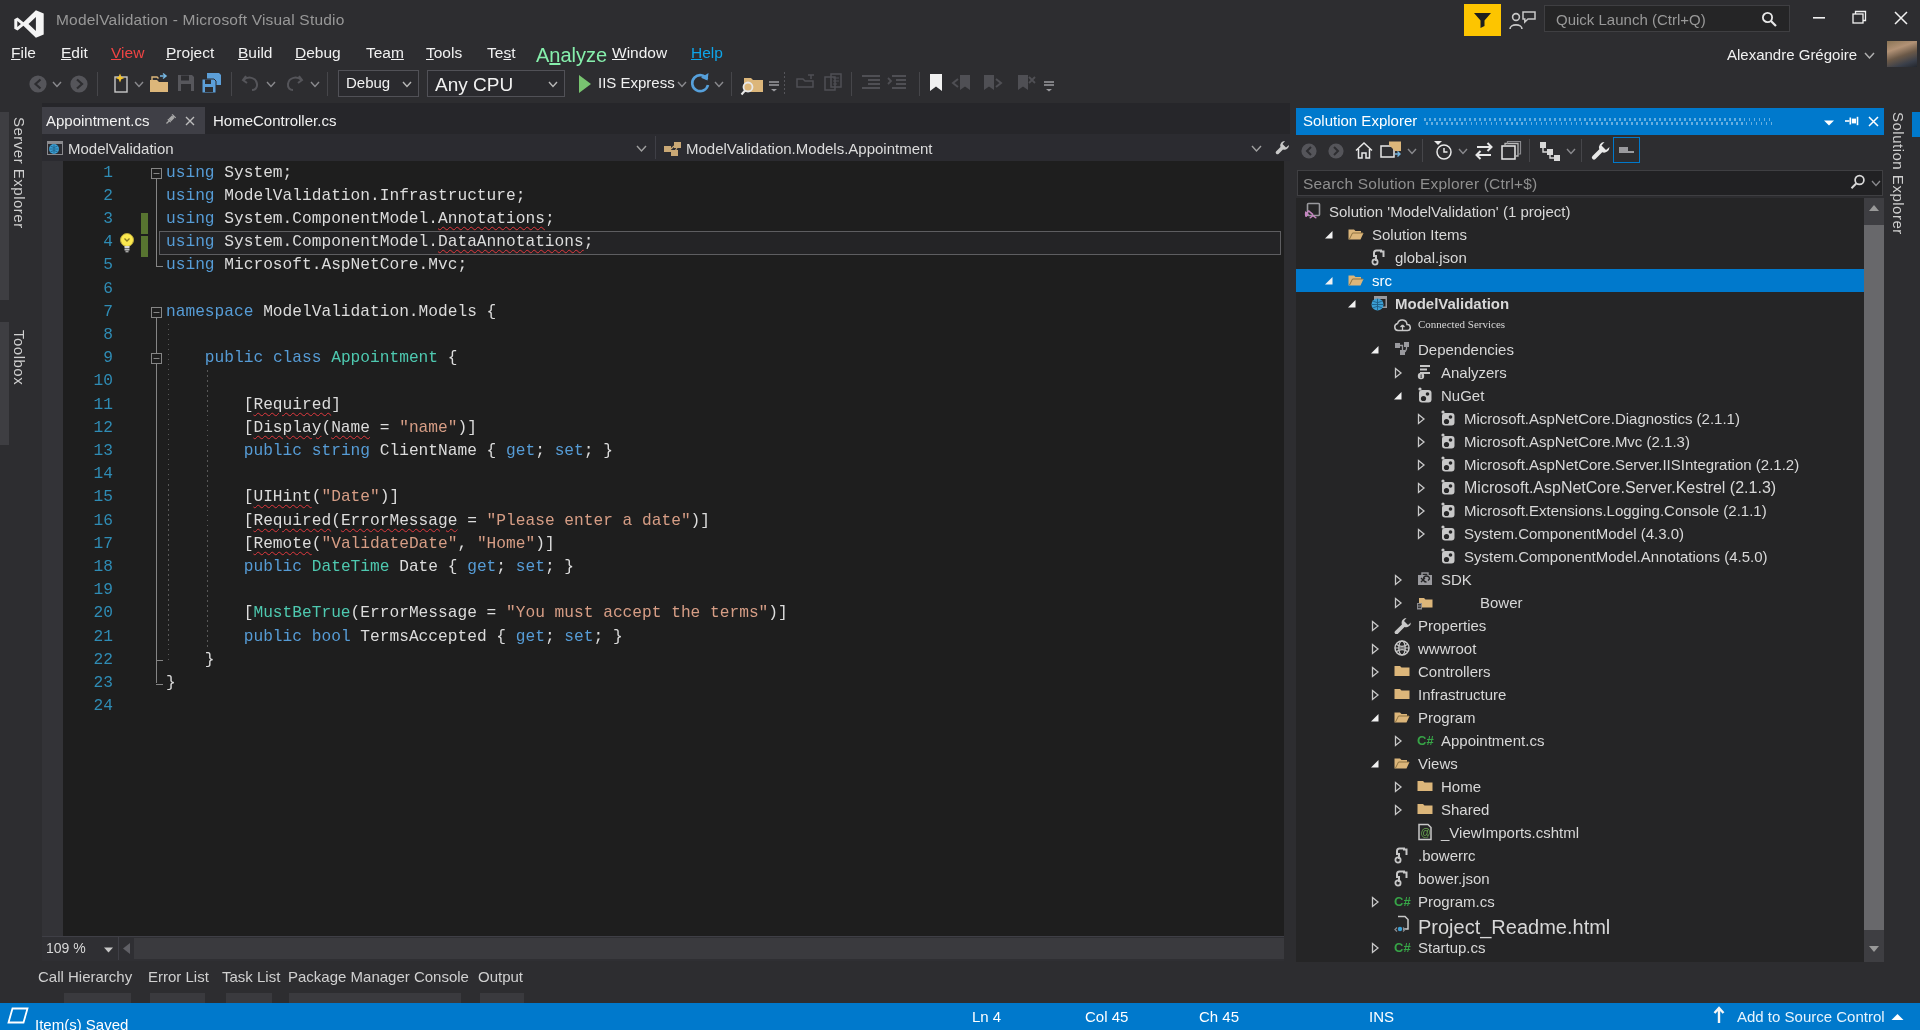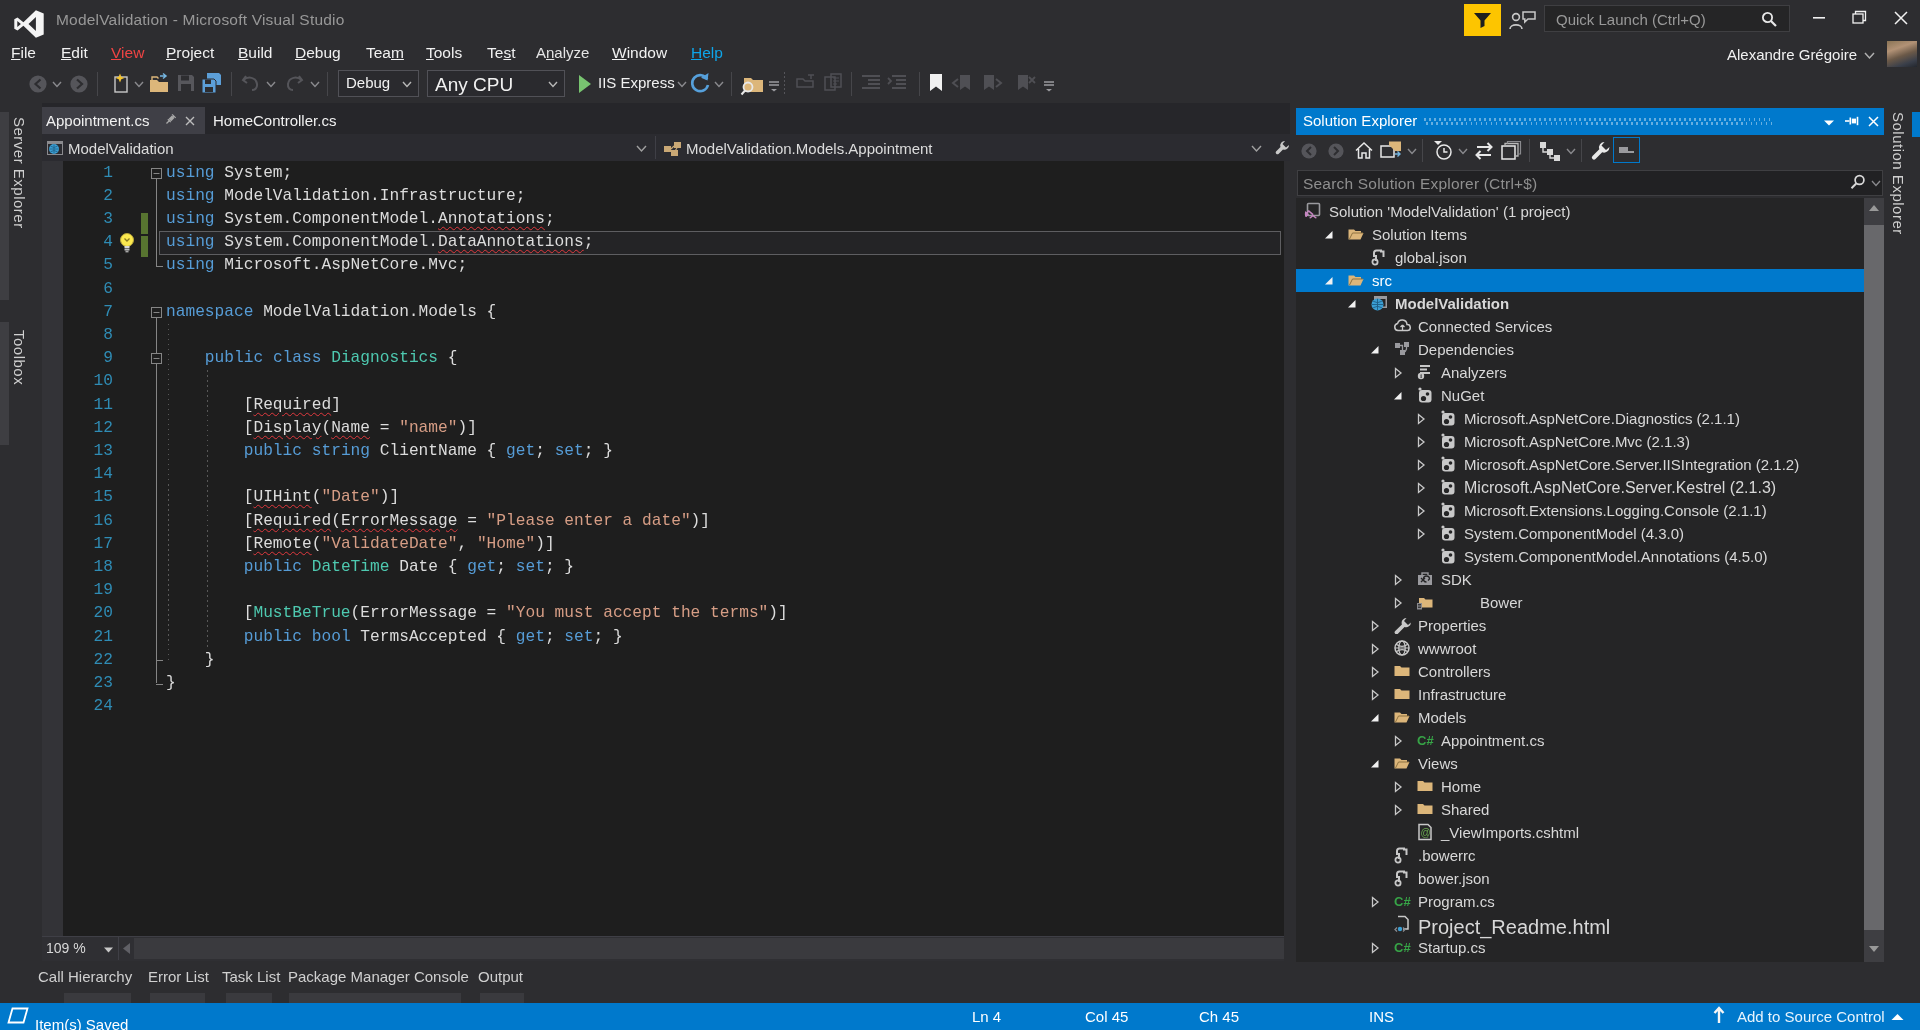--- a/index.html
+++ b/index.html
@@ -40,21 +40,21 @@
   </svg>
 <div class="abs" style="left:11px;top:44px;white-space:pre;font-size:15.5px;color:#f1f1f1;"><span style="text-decoration:underline">F</span>ile</div>
 <div class="abs" style="left:61px;top:44px;white-space:pre;font-size:15.5px;color:#f1f1f1;"><span style="text-decoration:underline">E</span>dit</div>
 <div class="abs" style="left:111px;top:44px;white-space:pre;font-size:15.5px;color:#ef4444;"><span style="text-decoration:underline">V</span>iew</div>
 <div class="abs" style="left:166px;top:44px;white-space:pre;font-size:15.5px;color:#f1f1f1;"><span style="text-decoration:underline">P</span>roject</div>
 <div class="abs" style="left:238px;top:44px;white-space:pre;font-size:15.5px;color:#f1f1f1;"><span style="text-decoration:underline">B</span>uild</div>
 <div class="abs" style="left:295px;top:44px;white-space:pre;font-size:15.5px;color:#f1f1f1;"><span style="text-decoration:underline">D</span>ebug</div>
 <div class="abs" style="left:366px;top:44px;white-space:pre;font-size:15.5px;color:#f1f1f1;">Tea<span style="text-decoration:underline">m</span></div>
 <div class="abs" style="left:426px;top:44px;white-space:pre;font-size:15.5px;color:#f1f1f1;"><span style="text-decoration:underline">T</span>ools</div>
 <div class="abs" style="left:487px;top:44px;white-space:pre;font-size:15.5px;color:#f1f1f1;">Te<span style="text-decoration:underline">s</span>t</div>
-<div class="abs" style="left:536px;top:44px;white-space:pre;font-size:15px;color:#e5e5e5;">A<span style="text-decoration:underline">n</span>alyze</div>
+<div class="abs" style="left:536px;top:44px;white-space:pre;font-size:20px;color:#86efac;">A<span style="text-decoration:underline">n</span>alyze</div>
 <div class="abs" style="left:612px;top:44px;white-space:pre;font-size:15.5px;color:#f1f1f1;"><span style="text-decoration:underline">W</span>indow</div>
 <div class="abs" style="left:691px;top:44px;white-space:pre;font-size:15.5px;color:#0ea5e9;"><span style="text-decoration:underline">H</span>elp</div>
 <div class="abs" style="left:1727px;top:46px;white-space:pre;font-size:15px;color:#f1f1f1;">Alexandre Grégoire</div>
 <svg class="abs" style="left:1864px;top:52px" width="12" height="8">
     <path d="M1 1 L5.5 6 L10 1" fill="none" stroke="#b0b0b0" stroke-width="1.5"></path>
   </svg>
 <div class="abs" style="left:1887px;top:41px;width:30px;height:26px;background:linear-gradient(160deg,#8a7455 0%,#b29276 30%,#6b5948 55%,#3a3f4a 80%,#23272e 100%);"></div>
 <svg class="abs" style="left:28px;top:74px" width="20" height="20" viewBox="0 0 20 20">
     <circle cx="10" cy="10" r="8.6" fill="#55555a"></circle>
     <path d="M12.5 5.5 L7.5 10 L12.5 14.5" fill="none" stroke="#2d2d30" stroke-width="2.2"></path>
@@ -246,21 +246,21 @@
 24
 </pre>
 <pre class="abs mono" style="left:166px;top:161.5px;font-size:16.2px;line-height:23.2px;color:#dcdcdc;"><span style="color:#569cd6">using</span> System;
 <span style="color:#569cd6">using</span> ModelValidation.Infrastructure;
 <span style="color:#569cd6">using</span> System.ComponentModel.<span style="text-decoration:underline wavy #e0393e 1px;text-underline-offset:3px;">Annotations</span>;
 <span style="color:#569cd6">using</span> System.ComponentModel.<span style="text-decoration:underline wavy #e0393e 1px;text-underline-offset:3px;">DataAnnotations</span>;
 <span style="color:#569cd6">using</span> Microsoft.AspNetCore.Mvc;
 
 <span style="color:#569cd6">namespace</span> ModelValidation.Models {
 
-    <span style="color:#569cd6">public</span> <span style="color:#569cd6">class</span> <span style="color:#4ec9b0">Diagnostics</span> {
+    <span style="color:#569cd6">public</span> <span style="color:#569cd6">class</span> <span style="color:#4ec9b0">Appointment</span> {
 
         [<span style="text-decoration:underline wavy #e0393e 1px;text-underline-offset:3px;">Required</span>]
         [<span style="text-decoration:underline wavy #e0393e 1px;text-underline-offset:3px;">Display</span>(<span style="text-decoration:underline wavy #e0393e 1px;text-underline-offset:3px;">Name</span> = <span style="color:#d69d85">"name"</span>)]
         <span style="color:#569cd6">public</span> <span style="color:#569cd6">string</span> ClientName { <span style="color:#569cd6">get</span>; <span style="color:#569cd6">set</span>; }
 
         [<span style="text-decoration:underline wavy #e0393e 1px;text-underline-offset:3px;">UIHint</span>(<span style="color:#d69d85">"Date"</span>)]
         [<span style="text-decoration:underline wavy #e0393e 1px;text-underline-offset:3px;">Required</span>(<span style="text-decoration:underline wavy #e0393e 1px;text-underline-offset:3px;">ErrorMessage</span> = <span style="color:#d69d85">"Please enter a date"</span>)]
         [<span style="text-decoration:underline wavy #e0393e 1px;text-underline-offset:3px;">Remote</span>(<span style="color:#d69d85">"ValidateDate"</span>, <span style="color:#d69d85">"Home"</span>)]
         <span style="color:#569cd6">public</span> <span style="color:#4ec9b0">DateTime</span> Date { <span style="color:#569cd6">get</span>; <span style="color:#569cd6">set</span>; }
 
@@ -452,21 +452,21 @@
     <rect x="4" y="2" width="13" height="12" fill="#9a9a9e"></rect>
     <rect x="5.5" y="5" width="10" height="7.5" fill="#252526"></rect>
     <circle cx="7.5" cy="10.5" r="6" fill="#3b9fd4"></circle>
     <path d="M1.8 10.5 h11.4 M7.5 4.8 v11.4 M3.2 7.3 a8 8 0 0 0 8.6 0 M3.2 13.7 a8 8 0 0 1 8.6 0" stroke="#1e5f86" stroke-width="0.9" fill="none"></path>
   </svg>
 <div class="abs" style="left:1395px;top:295px;font-size:15px;color:#d8d8d8;font-weight:bold;white-space:pre;">ModelValidation</div>
 <svg class="abs" style="left:1393px;top:317px" width="18" height="18" viewBox="0 0 18 18">
     <path d="M5 13.5 a3.6 3.6 0 0 1 -0.4 -7.1 A4.8 4.8 0 0 1 14 7.5 a3 3 0 0 1 0.5 6 Z" fill="none" stroke="#c8c8c8" stroke-width="1.5"></path>
     <path d="M9.5 8 L9.5 13 M9.5 8 L7.5 10 M9.5 8 L11.5 10" stroke="#c8c8c8" stroke-width="1.3" fill="none"></path>
   </svg>
-<div class="abs" style="left:1418px;top:318px;font-size:15px;color:#d8d8d8;white-space:pre;">Connected Services</div>
+<div class="abs" style="left:1418px;top:318px;font-size:11px;color:#d8d8d8;white-space:pre;font-family:Liberation Serif, serif;">Connected Services</div>
 <svg class="abs" style="left:1368px;top:343px" width="14" height="14">
     <path d="M10.5 3 L10.5 10.5 L3 10.5 Z" fill="#f1f1f1"></path>
   </svg>
 <svg class="abs" style="left:1393px;top:340px" width="18" height="18" viewBox="0 0 18 18">
     <rect x="2" y="3" width="5" height="5" fill="#9a9a9e"></rect>
     <rect x="11" y="2" width="5" height="5" fill="#9a9a9e"></rect>
     <rect x="7" y="10" width="5" height="5" fill="#9a9a9e"></rect>
     <path d="M7 5.5 L9.5 5.5 L9.5 10 M13.5 7 L13.5 9 L12 12" stroke="#9a9a9e" stroke-width="1.3" fill="none"></path>
   </svg>
 <div class="abs" style="left:1418px;top:341px;font-size:15px;color:#d8d8d8;white-space:pre;">Dependencies</div>
@@ -604,21 +604,21 @@
     <path d="M1.5 14 L1.5 4 L7 4 L8.5 5.5 L16.5 5.5 L16.5 14 Z" fill="#dcb67a"></path>
   </svg>
 <div class="abs" style="left:1418px;top:686px;font-size:15px;color:#d8d8d8;white-space:pre;">Infrastructure</div>
 <svg class="abs" style="left:1368px;top:711px" width="14" height="14">
     <path d="M10.5 3 L10.5 10.5 L3 10.5 Z" fill="#f1f1f1"></path>
   </svg>
 <svg class="abs" style="left:1393px;top:708px" width="18" height="18" viewBox="0 0 18 18">
     <path d="M1.5 14.5 L1.5 4.5 L7 4.5 L8.5 6 L14 6 L14 8 L16.5 8 L13.5 14.5 Z" fill="#dcb67a"></path>
     <path d="M2.5 14 L5.5 8 L16 8" fill="none" stroke="#8f7340" stroke-width="1"></path>
   </svg>
-<div class="abs" style="left:1418px;top:709px;font-size:15px;color:#d8d8d8;white-space:pre;">Models</div>
+<div class="abs" style="left:1418px;top:709px;font-size:15px;color:#d8d8d8;white-space:pre;">Program</div>
 <svg class="abs" style="left:1391px;top:734px" width="14" height="14">
     <path d="M4.5 2.5 L10 7 L4.5 11.5 Z" fill="none" stroke="#c8c8c8" stroke-width="1.3"></path>
   </svg>
 <svg class="abs" style="left:1416px;top:731px" width="18" height="18" viewBox="0 0 18 18">
     <text x="1" y="13.5" font-size="13" font-weight="bold" fill="#37a447" font-family="Liberation Sans">C#</text>
   </svg>
 <div class="abs" style="left:1441px;top:732px;font-size:15px;color:#d8d8d8;white-space:pre;">Appointment.cs</div>
 <svg class="abs" style="left:1368px;top:757px" width="14" height="14">
     <path d="M10.5 3 L10.5 10.5 L3 10.5 Z" fill="#f1f1f1"></path>
   </svg>

